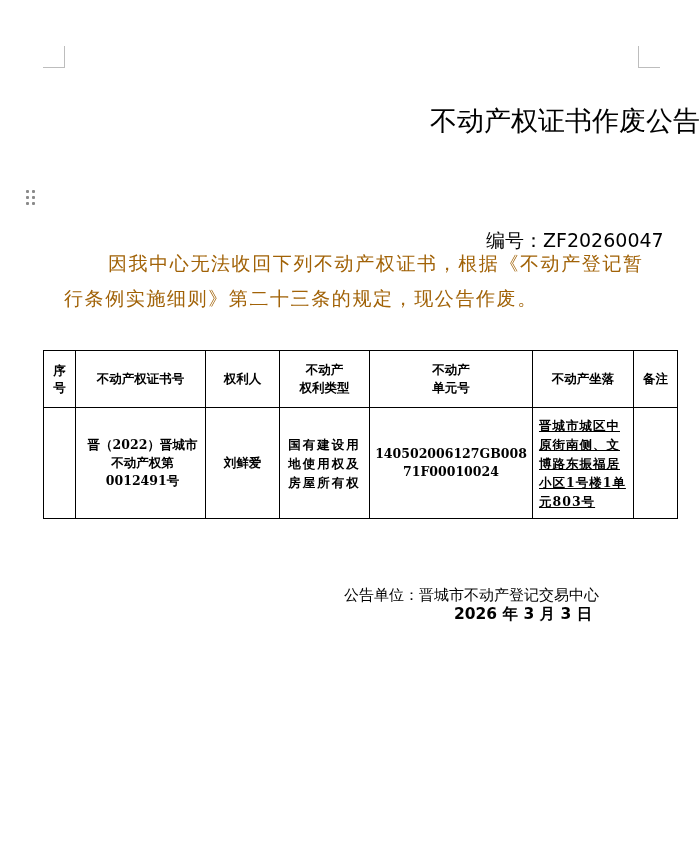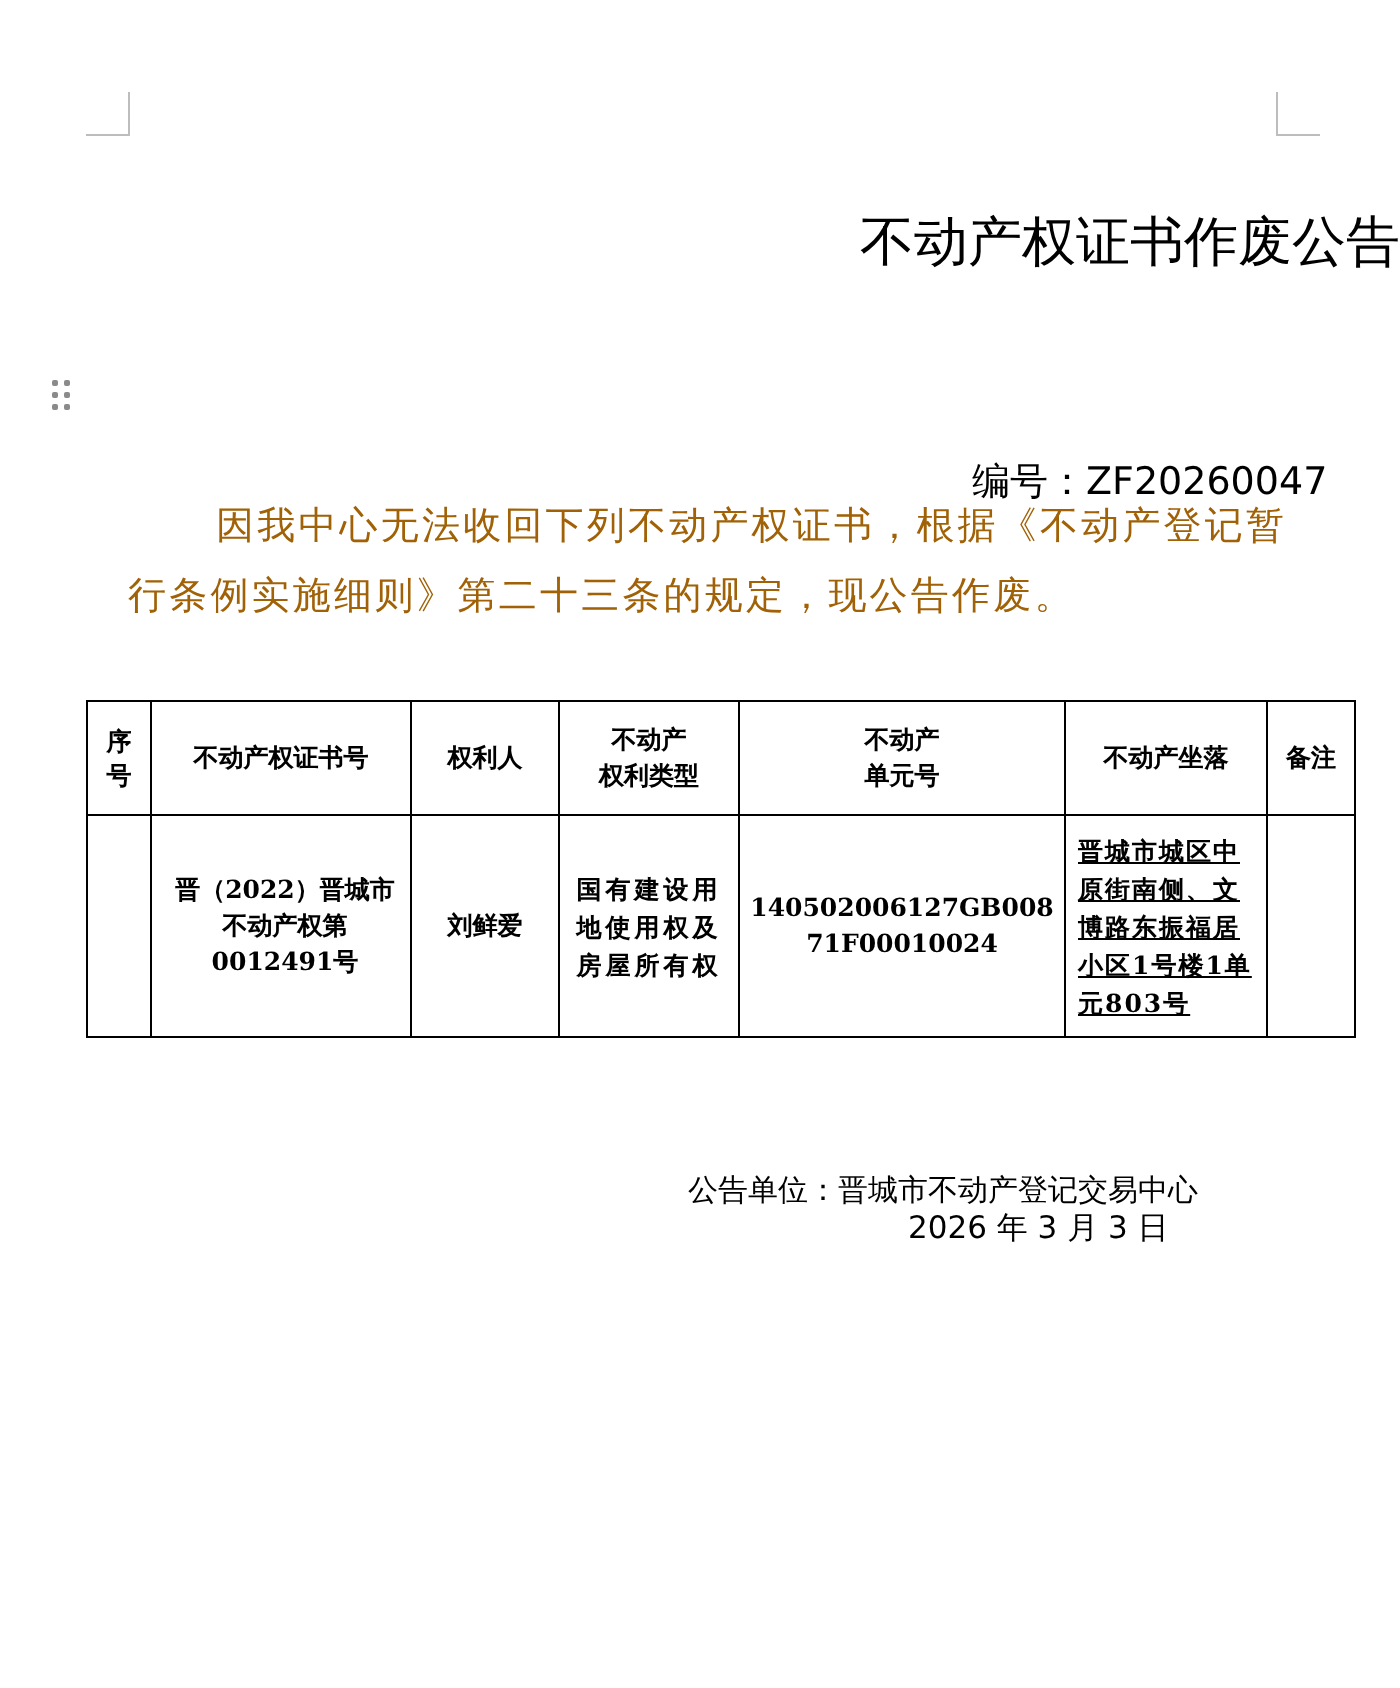--- a/index.html
+++ b/index.html
@@ -18,21 +18,21 @@
   .para .indent { display: inline-block; width: 44px; }
   table.grid { position: absolute; left: 43px; top: 350px; border-collapse: collapse; table-layout: fixed; width: 634px;
                font-family: "DejaVu Serif", "Liberation Serif", serif; font-weight: bold; font-size: 12.5px; }
   table.grid td, table.grid th { border: 1.2px solid #000; text-align: center; vertical-align: middle; padding: 0 3px; line-height: 18px; }
   table.grid th { height: 56px; font-weight: bold; }
   table.grid td { height: 110px; }
   .cell-left { text-align: center; }
   .cell-addr { text-align: left !important; line-height: 19px !important; padding-left: 6px !important; letter-spacing: 1px; text-decoration: underline; }
   .cell-type { letter-spacing: 2px; line-height: 19px !important; }
   .footer-unit { position: absolute; left: 344px; top: 566px; font-family: "DejaVu Sans", "Liberation Sans", sans-serif; font-size: 15px; margin-top: 20px; }
-  .footer-date { position: absolute; left: 454px; top: 604px; font-family: "DejaVu Sans", "Liberation Sans", sans-serif; font-size: 15.5px; }
+  .footer-date { position: absolute; left: 454px; top: 604px; font-family: "DejaVu Sans", "Liberation Sans", sans-serif; font-size: 15.5px; font-weight: bold; }
 </style>
 </head>
 <body>
 
 <div class="corner tl"></div>
 <div class="corner tr"></div>
 
 <div class="title">不动产权证书作废公告</div>
 
 <div class="handle">

